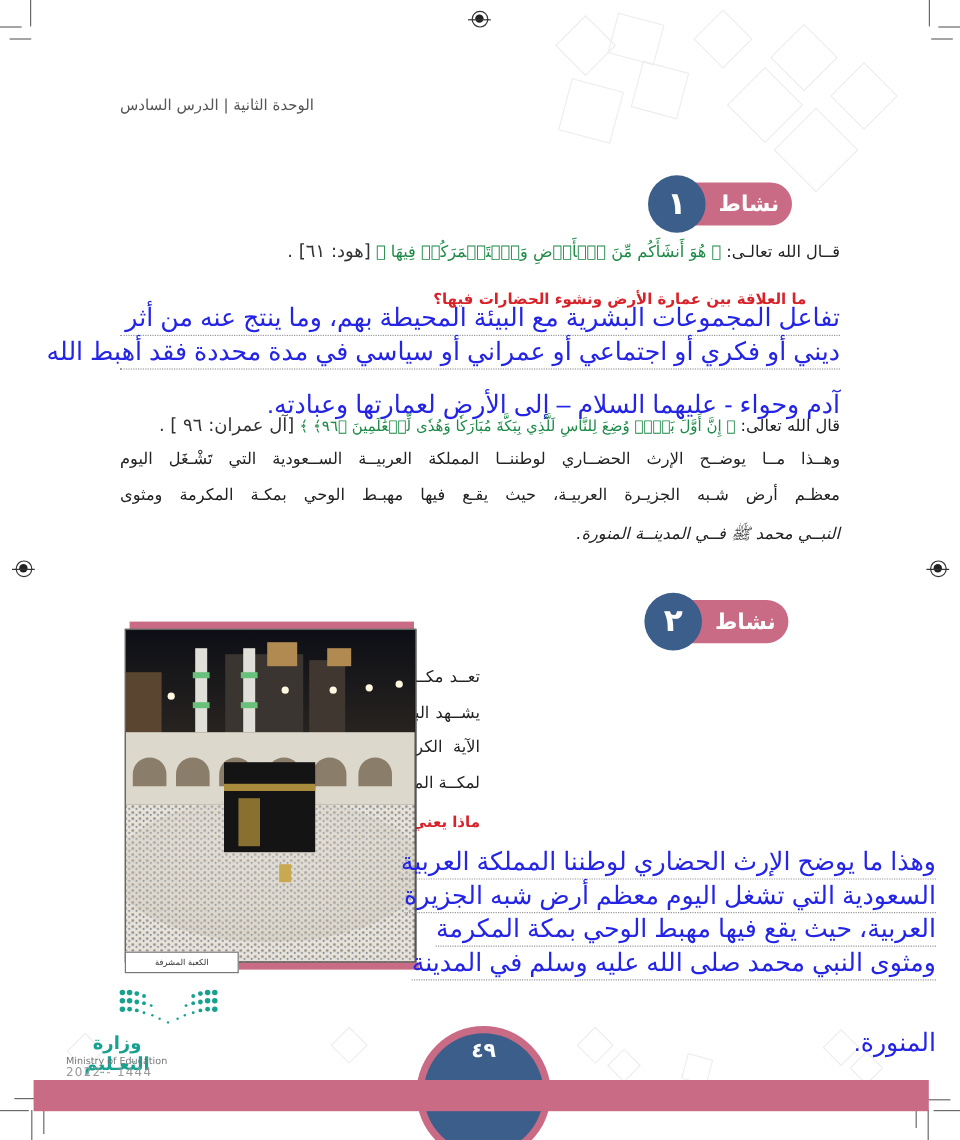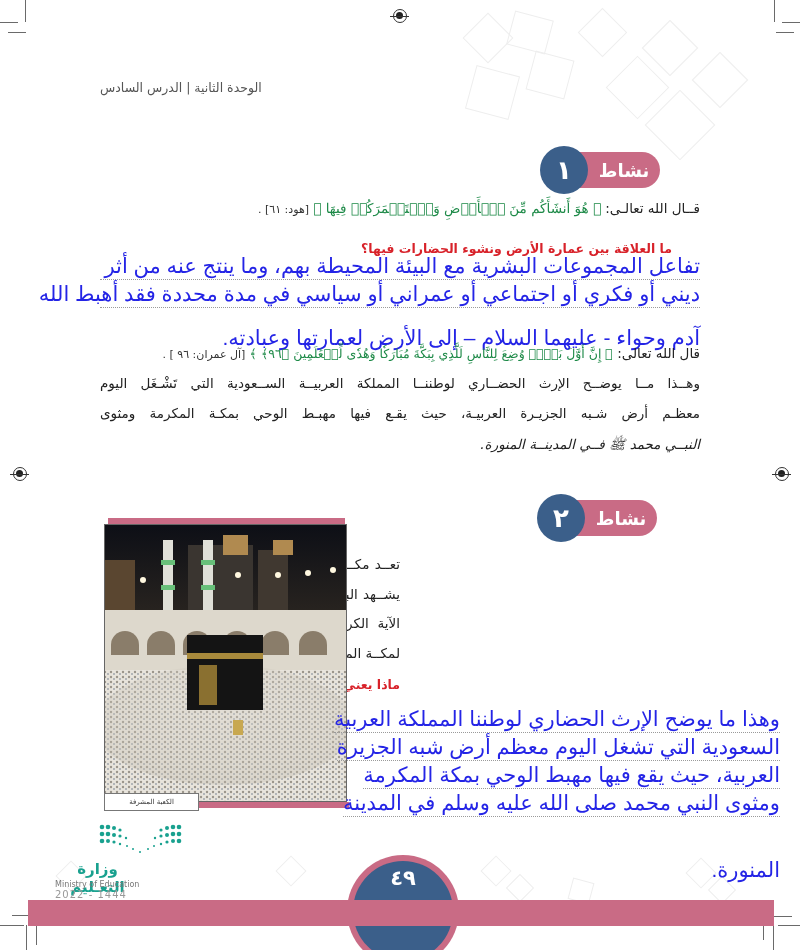--- a/index.html
+++ b/index.html
@@ -18,38 +18,38 @@
   .deco2 { position: absolute; border: 1.5px solid #eeeeee; transform: rotate(15deg); }
 
   .header-title { position: absolute; top: 80px; left: 100px; width: 200px; text-align: left; direction: rtl; font-size: 12.5px; color: #555; }
 
   .badge { position: absolute; height: 36px; display: flex; direction: ltr; }
   .badge .num { width: 48px; height: 48px; border-radius: 50%; background: #3b5f8a; color: #fff; font-weight: bold; font-size: 26px; display: flex; align-items: center; justify-content: center; margin-top: -6px; z-index: 2; position: relative; }
   .badge .label { height: 36px; width: 92px; background: #c96b85; border-radius: 0 18px 18px 0; margin-left: -20px; padding-left: 20px; color: #fff; font-weight: bold; font-size: 18px; display: flex; align-items: center; justify-content: center; }
 
   .line { position: absolute; right: 100px; text-align: right; white-space: nowrap; font-size: 13.5px; color: #222; }
   .quran { color: #1e8a48; font-family: "DejaVu Serif", serif; }
-  .ref { font-size: 11px; color: #333; }
+  .ref { font-size: 15px; color: #333; }
   .red-q { color: #d8222a; font-weight: bold; font-size: 12.5px; }
   .blue-ans { position: absolute; color: #2424e6; font-weight: normal; font-family: "Liberation Sans", sans-serif; font-size: 21px; white-space: nowrap; text-align: right; border-bottom: 1px dotted #9a9a9a; line-height: 27px; }
 
   .body-line { position: absolute; right: 100px; width: 600px; text-align: justify; text-align-last: justify; font-size: 13.5px; color: #222; white-space: nowrap; }
   .body-line.last { text-align-last: right; font-style: italic; }
 
   .p2-line { position: absolute; right: 400px; width: 260px; font-size: 13.5px; color: #222; text-align: justify; text-align-last: justify; white-space: nowrap; }
   .p2-line.last { text-align-last: right; }
   .photo-top { position: absolute; left: 108px; top: 518px; width: 237px; height: 6px; background: #c96b85; }
   .photo-bottom { position: absolute; left: 112px; top: 802px; width: 237px; height: 6px; background: #c96b85; }
   .photo { position: absolute; left: 104px; top: 524px; width: 243px; height: 278px; overflow: hidden; border: 1px solid #666; background: #151515; }
   .caption { position: absolute; left: 104px; top: 793px; width: 95px; height: 18px; background: #fff; border: 1px solid #777; font-size: 7px; color: #333; display: flex; align-items: center; justify-content: center; }
 
   .footer-bar { position: absolute; left: 28px; top: 900px; width: 746px; height: 26px; background: #c96b85; }
   .page-tab { position: absolute; left: 347px; top: 855px; width: 112px; height: 112px; border-radius: 50%; background: #c96b85; overflow: hidden; }
   .page-tab-inner { position: absolute; left: 6px; top: 6px; width: 100px; height: 100px; border-radius: 50%; background: #3b5f8a; }
-  .page-num { position: absolute; left: 347px; top: 866px; width: 112px; text-align: center; font-size: 21px; font-weight: bold; color: #fff; z-index: 3; }
+  .page-num { position: absolute; left: 347px; top: 866px; width: 112px; text-align: center; font-size: 17px; font-weight: bold; color: #fff; z-index: 3; }
 
   .moe { position: absolute; left: 55px; top: 822px; width: 140px; }
   .moe-dots { position: absolute; left: 42px; top: 0px; }
   .moe-ar { position: absolute; left: 0; top: 38px; width: 85px; text-align: center; font-size: 15px; color: #19a18f; font-weight: bold; direction: rtl; }
   .moe-en { position: absolute; left: 0; top: 58px; font-size: 8px; color: #777; direction: ltr; white-space: nowrap; }
   .moe-yr { position: absolute; left: 0; top: 67px; font-size: 10px; color: #999; direction: ltr; white-space: nowrap; letter-spacing: 1px; }
 </style>
 </head>
 <body>
 

